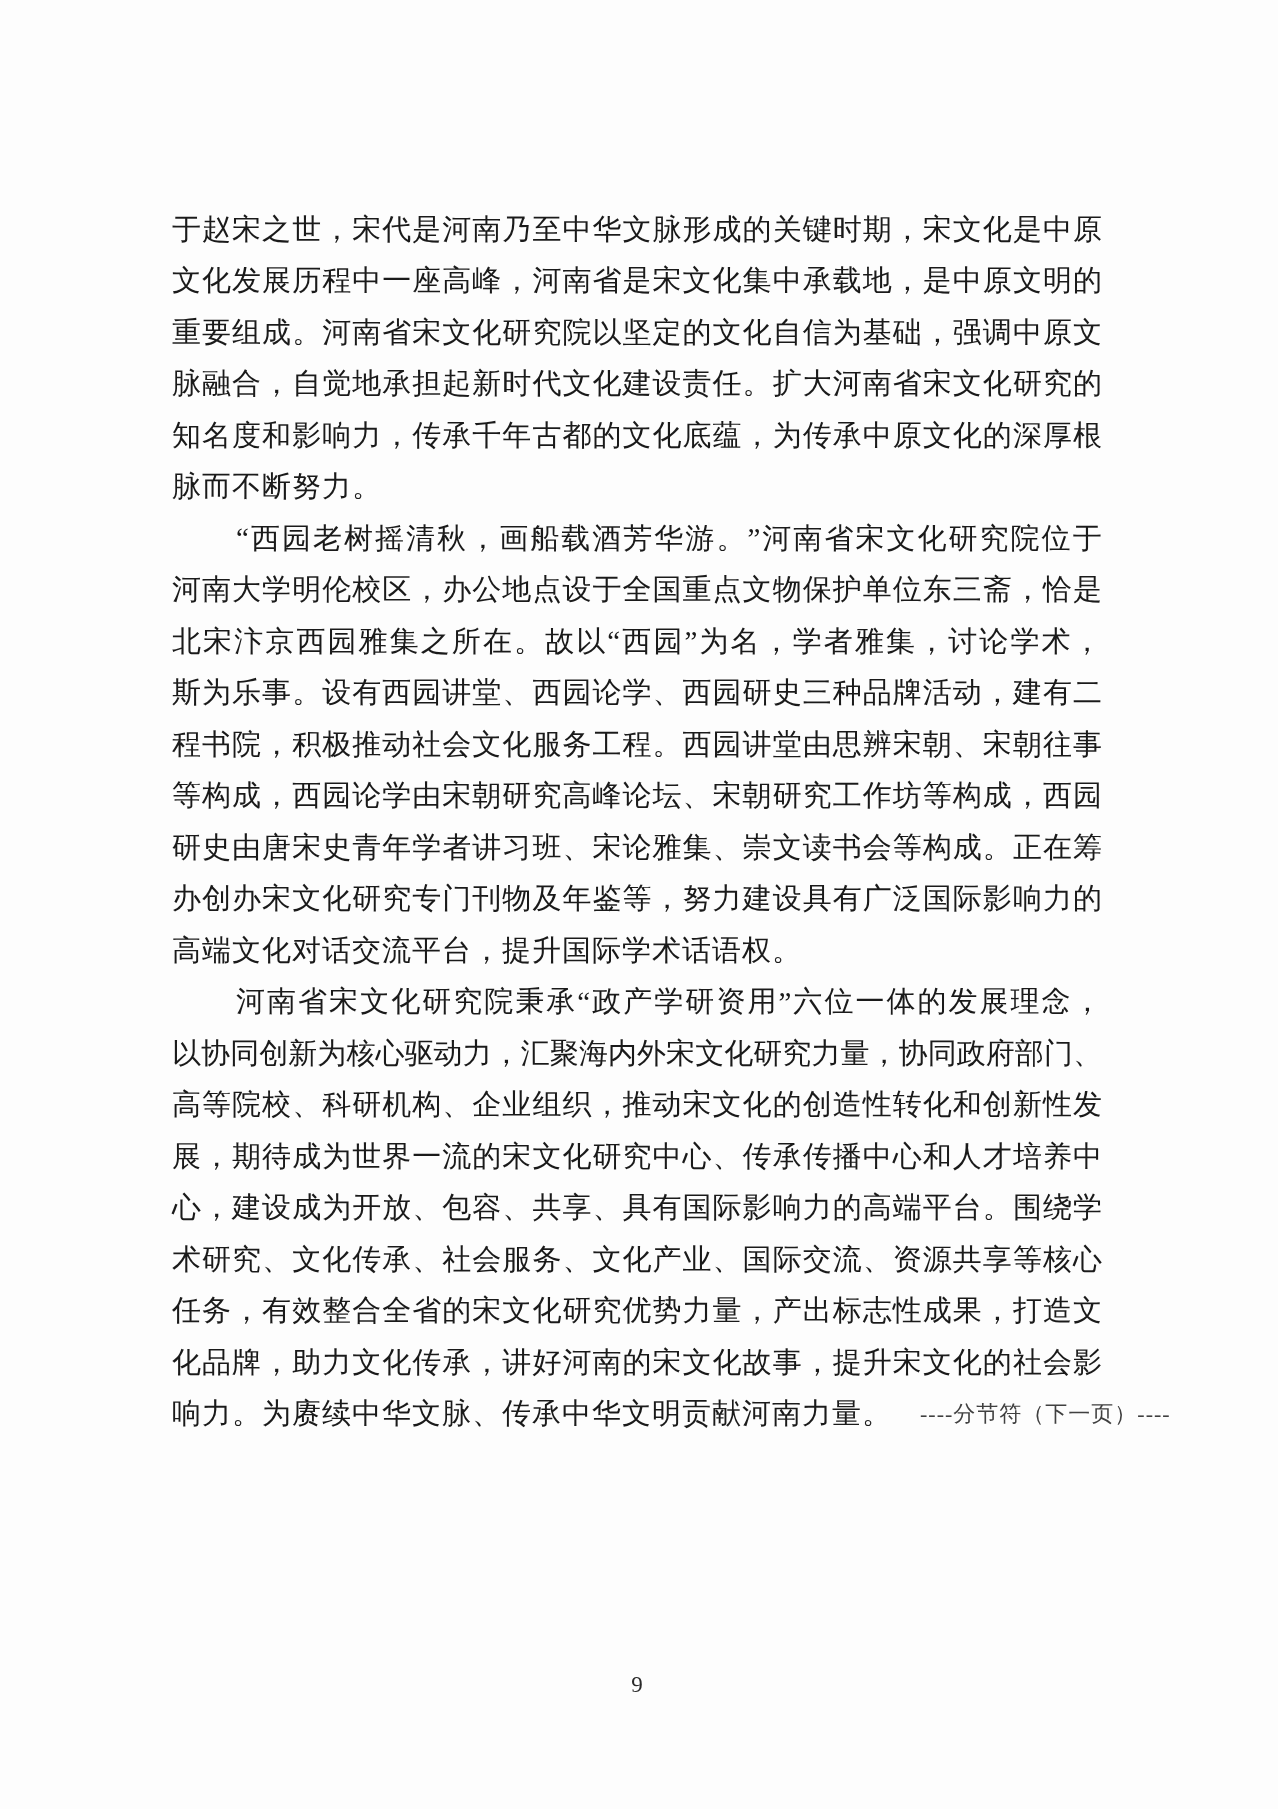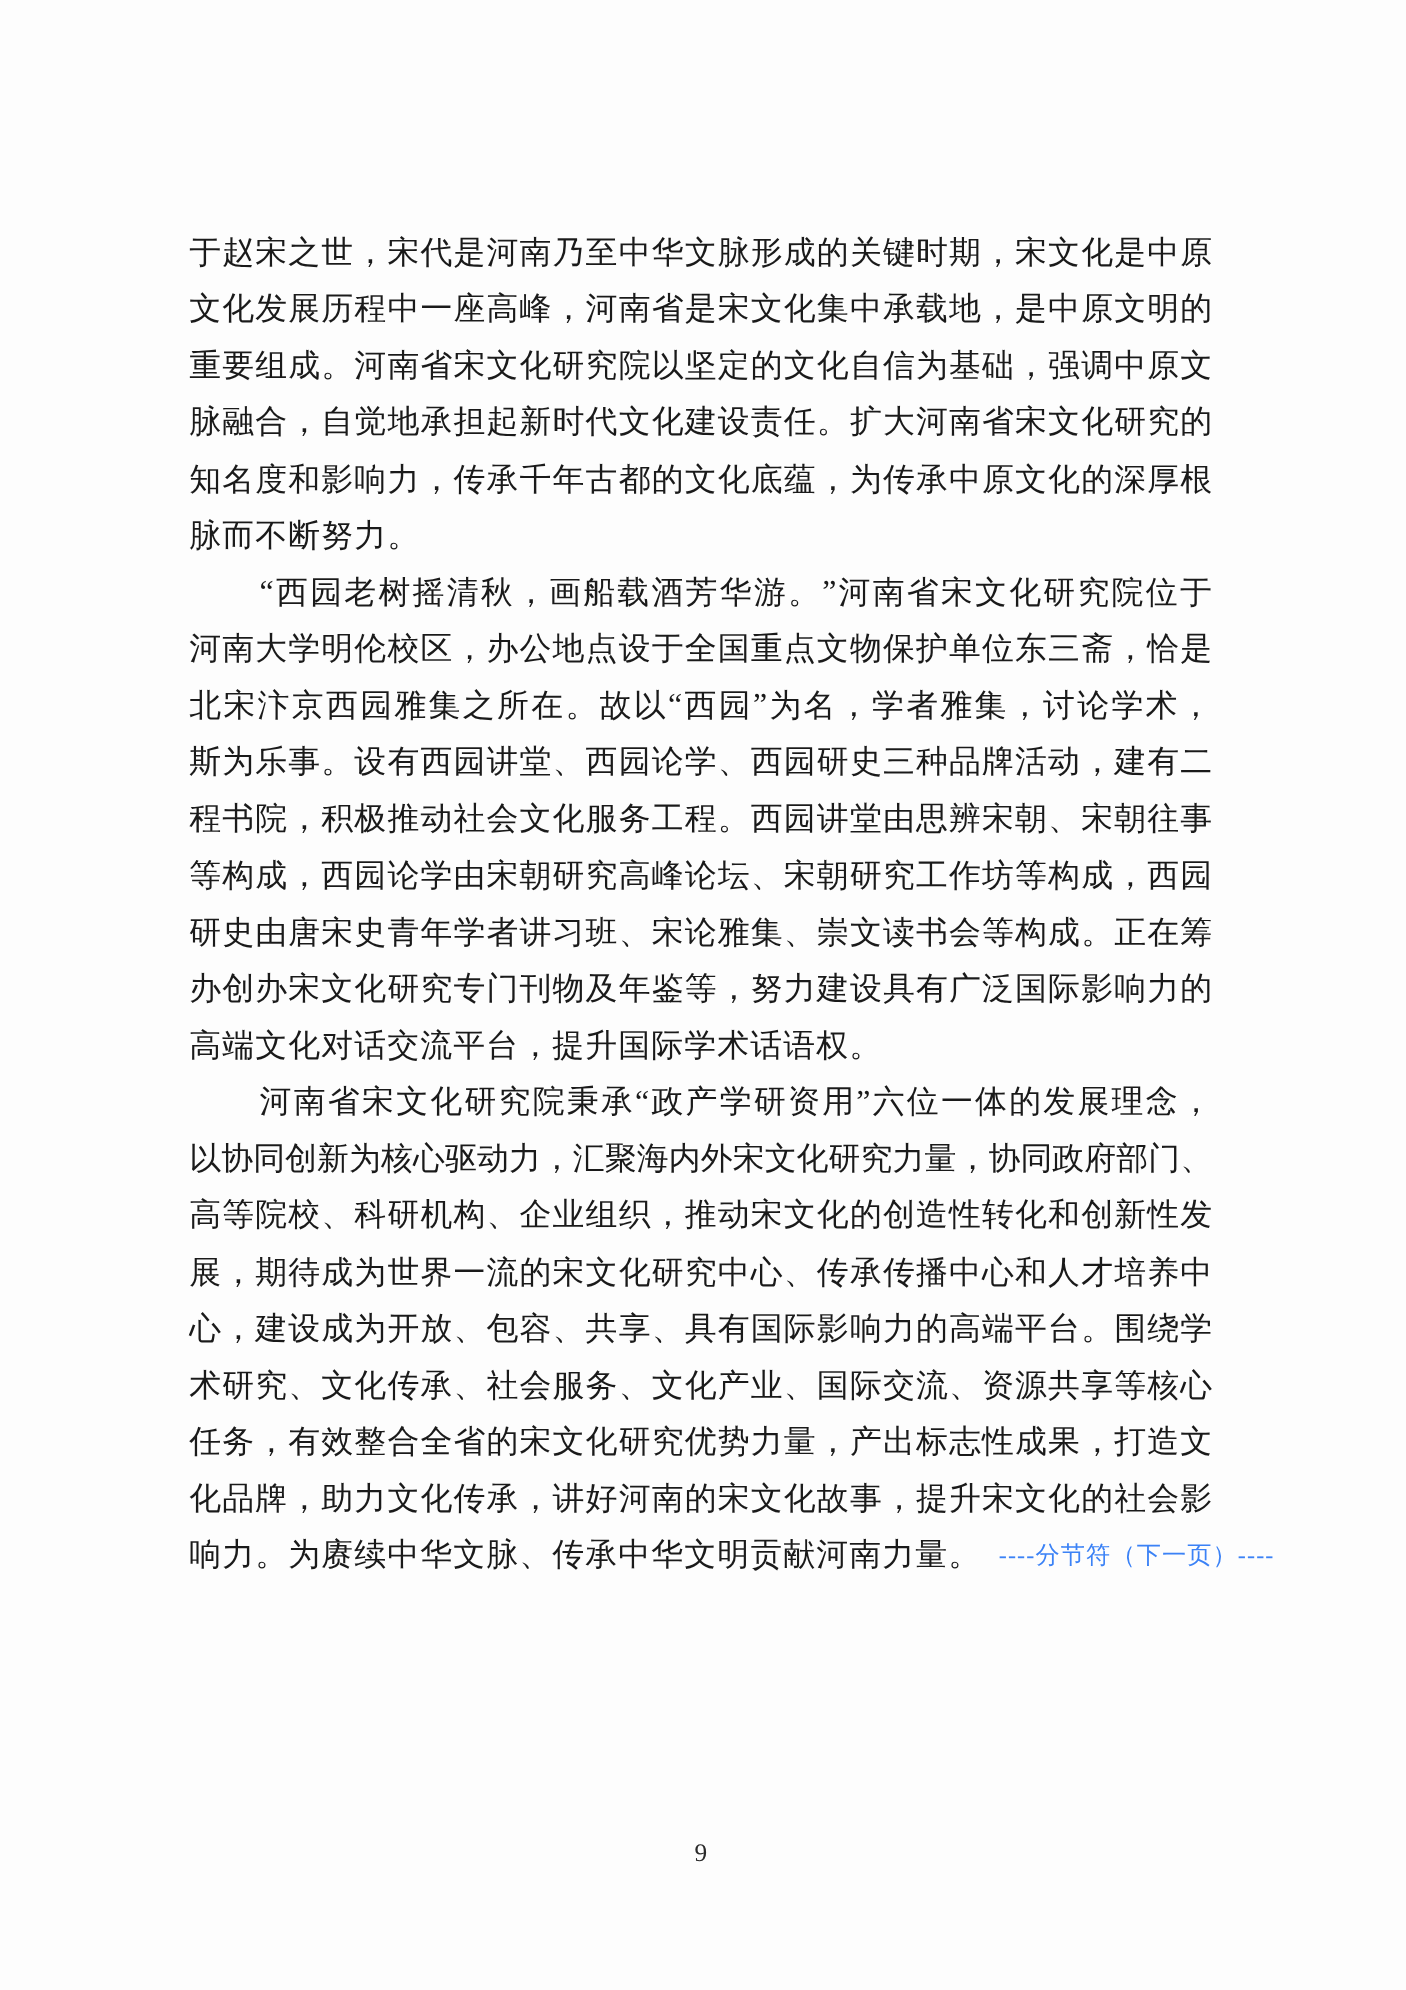--- a/index.html
+++ b/index.html
@@ -39,22 +39,22 @@
     justify-content: flex-start;
   }
   .line.lastline span.ch {
     margin-right: 1px;
   }
   .line.indent {
     padding-left: 64px;
   }
   .section-break {
     font-size: 22px;
-    color: #3b82f6;
-    margin-left: 16px;
+    color: #404040;
+    margin-left: 28px;
     letter-spacing: 1px;
     white-space: pre;
   }
   .page-number {
     position: absolute;
     left: 172px;
     top: 1672px;
     width: 930px;
     text-align: center;
     font-size: 23px;

